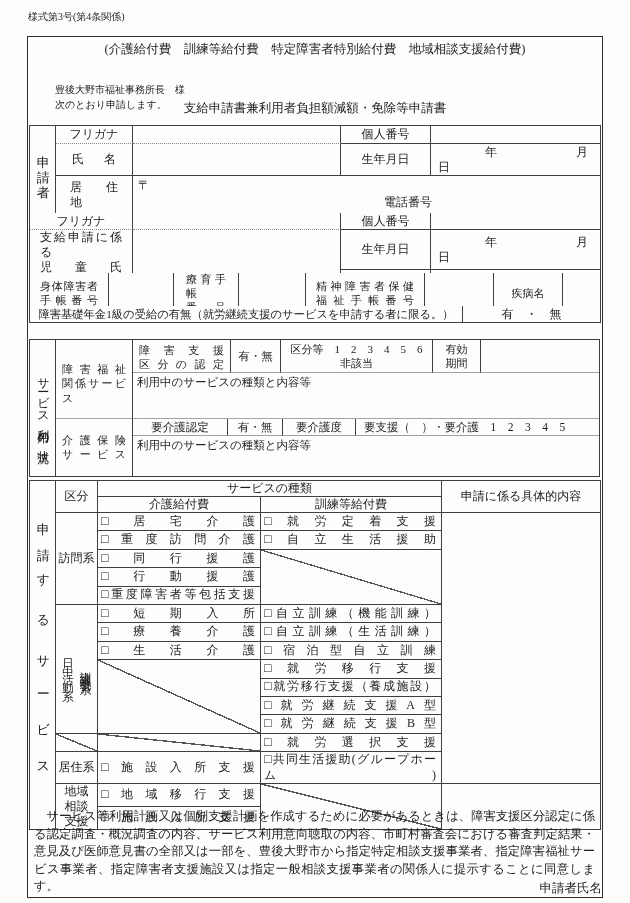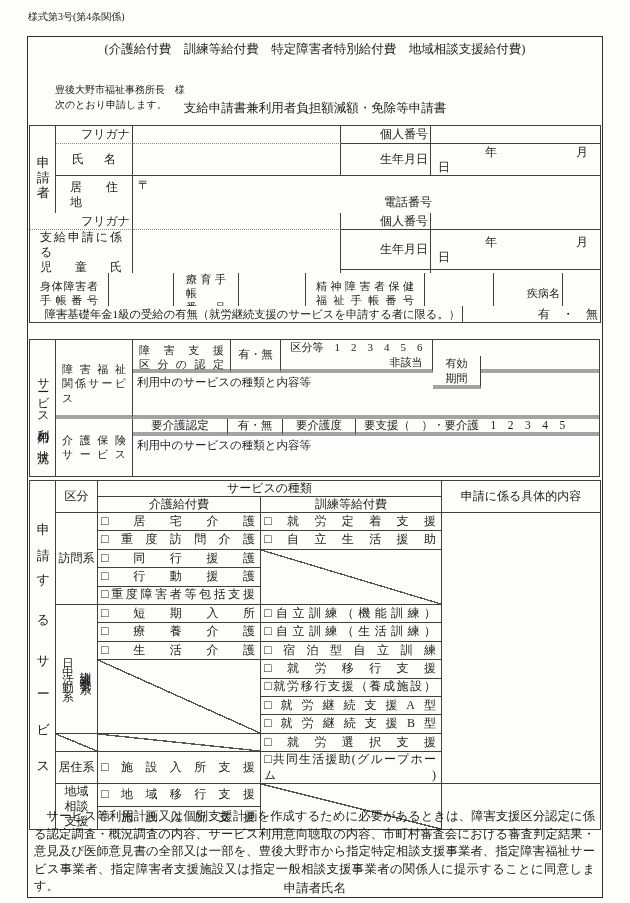--- a/index.html
+++ b/index.html
@@ -20,21 +20,21 @@
   .dateline { position:absolute; left:331px; top:70px; width:240px; height:16px; font-size:12.5px; }
   .dateline span { position:absolute; top:0; }
   .dl0 { left:0; } .dl1 { left:112px; } .dl2 { left:162px; } .dl3 { left:212px; }
 
   table { border-spacing:0; table-layout:fixed; position:absolute;
           border-top:1px solid #3f3f3f; border-left:1px solid #3f3f3f; background:#fdfdfc; }
   table.nt { border-top:none; }
   td { border-right:1px solid #3f3f3f; border-bottom:1px solid #3f3f3f;
        font-size:12px; padding:0 2px; vertical-align:middle; overflow:hidden; line-height:1.25; }
   td.db { border-bottom:1px dotted #8a8a8a; }
-  .ctr { text-align:right; }
+  .ctr { text-align:center; }
   .prel { white-space:pre-line; }
   .jfy { text-align:justify; text-align-last:justify; }
   .pad16 { padding:0 16px; } .pad14 { padding:0 14px; } .pad10 { padding:0 10px; } .pad6 { padding:0 6px; }
 
   
   .vlcell { text-align:center; vertical-align:middle; }
   .vtext { writing-mode:vertical-rl; display:inline-block; }
   .v-a { font-size:13px; letter-spacing:15px; }
   .v-f { font-size:12px; letter-spacing:2.5px; }
   .v-g { font-size:13px; letter-spacing:26px; }
@@ -54,37 +54,37 @@
   .tellabel { position:absolute; left:251px; bottom:3px; font-size:12px; }
   .hb { font-size:11px; }
   .pensionL { font-size:11.3px; }
 
   
   #bandF { position:absolute; left:1px; top:302px; width:571px; height:138px;
            border:1px solid #3f3f3f; background:#fdfdfc; }
   .fcell { position:absolute; display:flex; align-items:center; justify-content:center;
            font-size:11px; line-height:1.3; }
   .fcell.tl { align-items:flex-start; justify-content:flex-start; padding:2px 4px; font-size:11.5px; }
-  .br { border-right:1px solid #3f3f3f; } .bb { border-bottom:4px solid #a3a3a3; }
+  .br { border-right:1px solid #3f3f3f; } .bb { border-bottom:1px solid #a3a3a3; }
 
   
   #bandG { left:1px; top:443px; width:571px; }
   #bandG td { font-size:12px; }
   .hrow td { text-align:center; }
   .svc { text-align:justify; text-align-last:justify; padding:0 5px 0 3px; }
   .svc .cb { font-size:12.5px; }
   .sm { font-size:11px; }
   .catcell { text-align:center; font-size:11.5px; padding:0 1px; }
   .diag { background:linear-gradient(to top right,
           transparent calc(50% - 0.7px), #555 calc(50% - 0.7px),
           #555 calc(50% + 0.7px), transparent calc(50% + 0.7px)); }
 
   .consent { position:absolute; left:6px; top:771px; width:561px;
              font-size:12.3px; line-height:17.6px; text-align:justify; white-space:pre-line; }
-  .signature { position:absolute; left:0; top:843px; width:100%; text-align:center; font-size:12.5px; }
+  .signature { position:absolute; left:0; top:843px; width:100%; text-align:right; font-size:12.5px; }
 </style>
 </head>
 <body>
 
 <div id="sheet">
   <div id="formtag">様式第3号(第4条関係)</div>
 
   <div id="outer">
     <div class="t1">(介護給付費　訓練等給付費　特定障害者特別給付費　地域相談支援給付費)</div>
     <div class="t2">支給申請書兼利用者負担額減額・免除等申請書</div>
@@ -210,21 +210,21 @@
         </div>
       <div class="fcell br bb prel jfy pad6" style="left:26px;top:0;width:77px;height:79px;display:block;padding-top:22px">障害福祉
 関係サービス</div>
       <div class="fcell br prel jfy pad6" style="left:26px;top:79px;width:77px;height:57px;display:block;padding-top:14px">介護保険
 サービス</div>
       <div class="fcell br bb prel jfy pad6" style="left:103px;top:0;width:98px;height:33px;display:block;padding-top:3px">障害支援
 区分の認定</div>
       <div class="fcell br bb" style="left:201px;top:0;width:50px;height:33px;font-size:11.5px">有・無</div>
       <div class="fcell br bb prel ctr" style="left:251px;top:0;width:152px;height:33px">区分等　1　2　3　4　5　6
 非該当</div>
-      <div class="fcell br bb prel ctr" style="left:403px;top:16px;width:48px;height:33px">有効
+      <div class="fcell br bb prel ctr" style="left:403px;top:0;width:48px;height:33px">有効
 期間</div>
       <div class="fcell bb" style="left:451px;top:0;width:118px;height:33px"></div>
       <div class="fcell bb tl" style="left:103px;top:33px;width:466px;height:46px">利用中のサービスの種類と内容等</div>
       <div class="fcell br bb" style="left:103px;top:79px;width:95px;height:17px;font-size:11.5px">要介護認定</div>
       <div class="fcell br bb" style="left:198px;top:79px;width:55px;height:17px;font-size:11.5px">有・無</div>
       <div class="fcell br bb" style="left:253px;top:79px;width:73px;height:17px;font-size:11.5px">要介護度</div>
       <div class="fcell bb" style="left:326px;top:79px;width:243px;height:17px;justify-content:flex-start;padding-left:8px;font-size:11.5px">要支援（　）・要介護　1　2　3　4　5</div>
       <div class="fcell tl" style="left:103px;top:96px;width:466px;height:40px">利用中のサービスの種類と内容等</div>
     </div>
 

